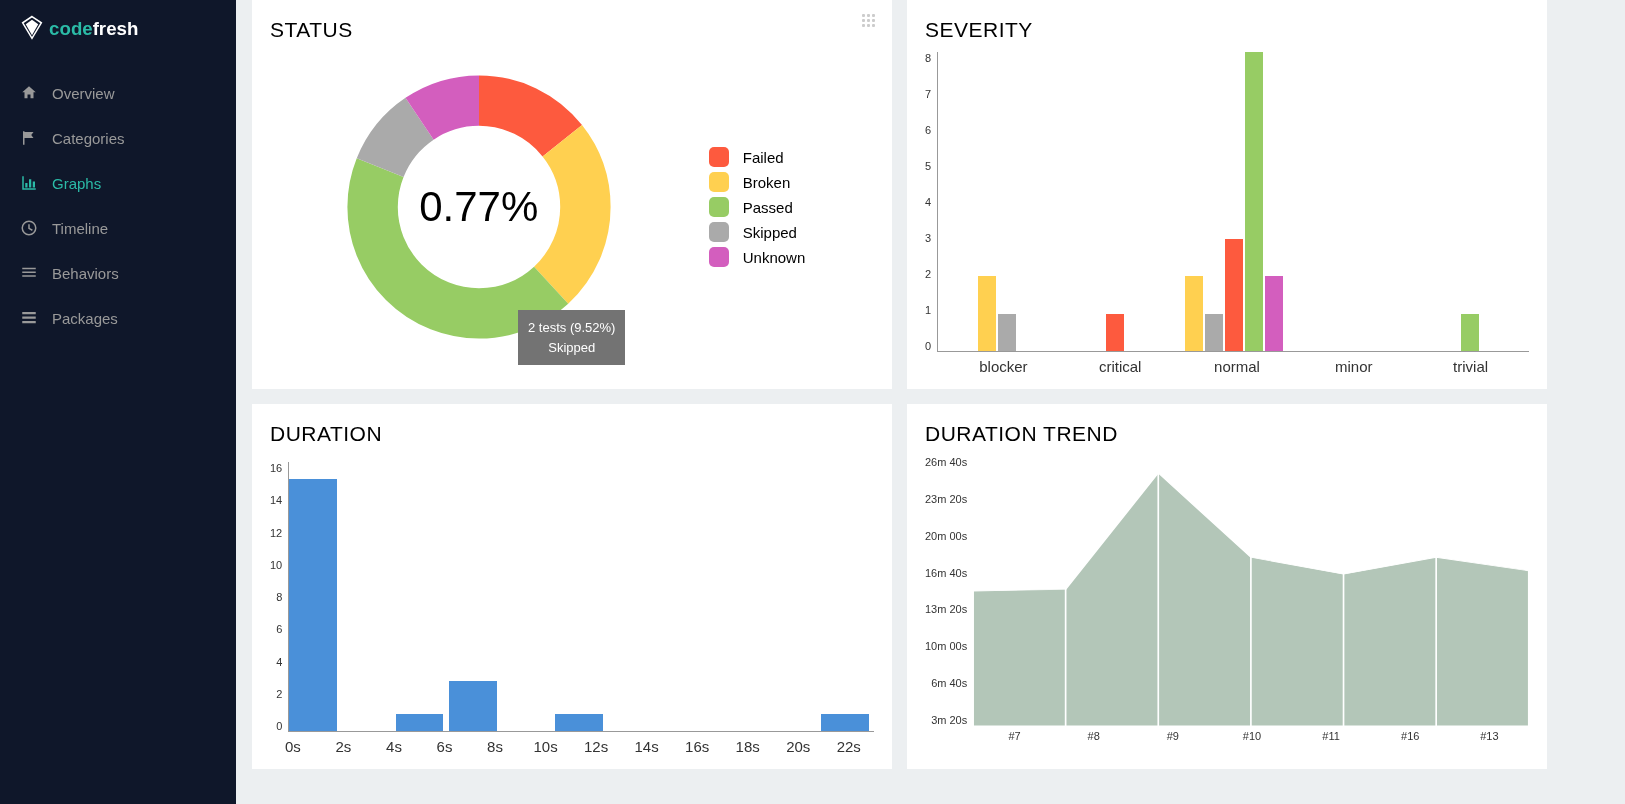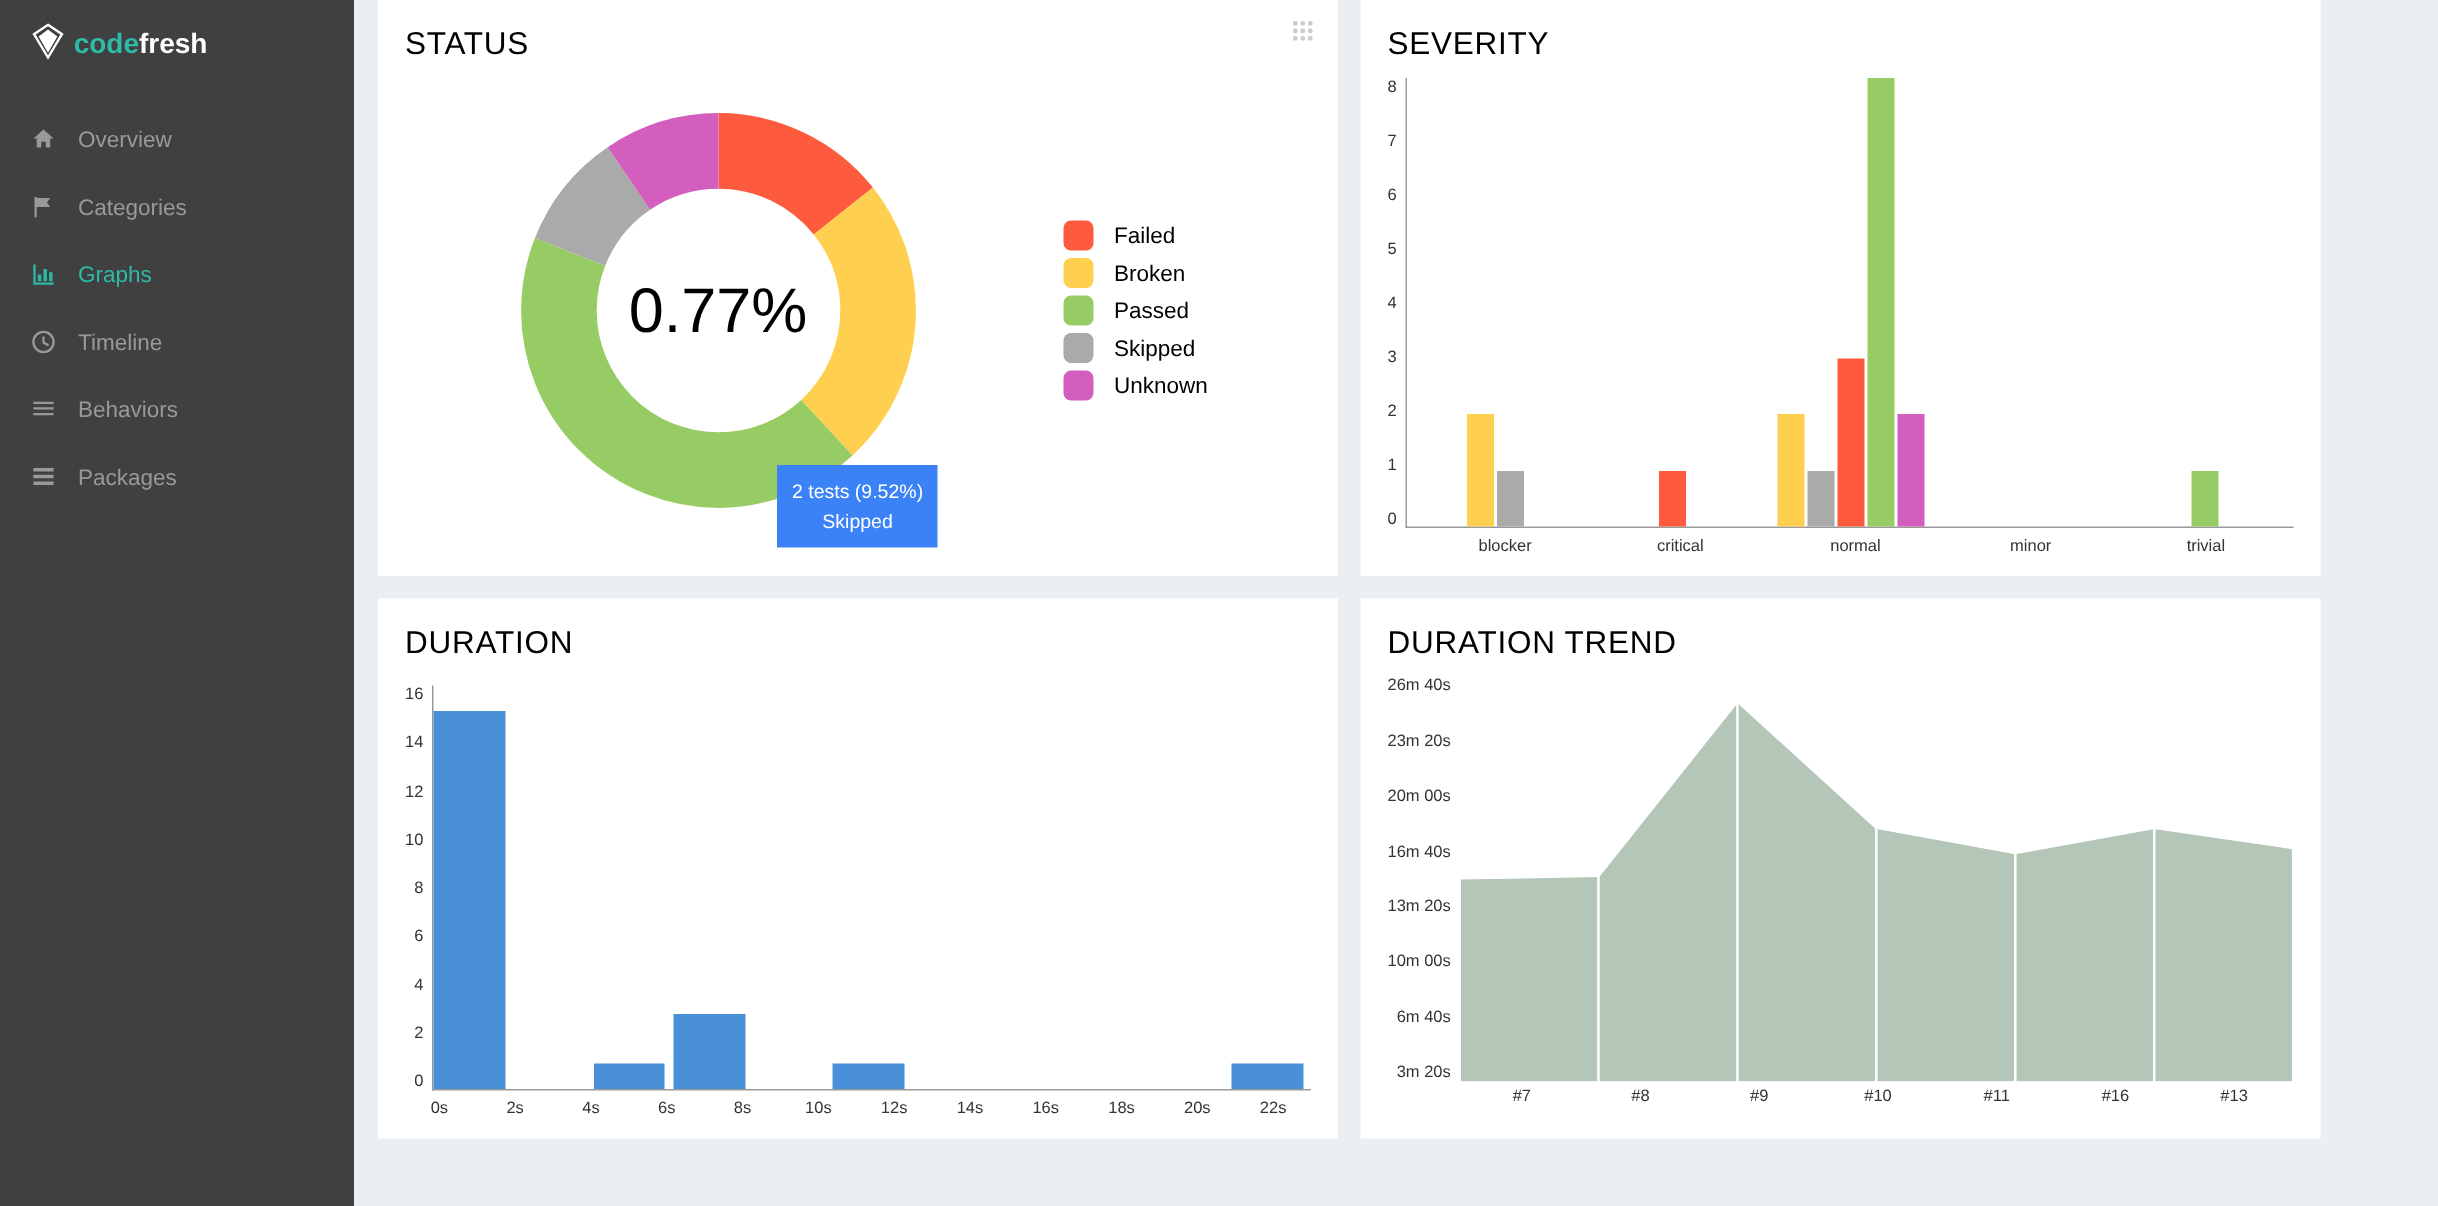--- a/index.html
+++ b/index.html
@@ -1,42 +1,42 @@
 <!DOCTYPE html>
 <html><head>
 <meta charset="utf-8">
 <style>
 * { margin:0; padding:0; box-sizing:border-box; }
 body { font-family:"Helvetica Neue",Arial,sans-serif; background:#eceff1; display:flex; height:804px; width:1625px; overflow:hidden; }
-.sidebar { width:236px; background:#404040; color:#999; display:flex; flex-direction:column; flex-shrink:0; }
+.sidebar { width:236px; background:#0f172a; color:#999; display:flex; flex-direction:column; flex-shrink:0; }
 .logo { height:57px; display:flex; align-items:center; padding:0 18px; }
 .logo svg { height:28px; }
 .nav-item { height:45px; display:flex; align-items:flex-end; padding:0 20px; cursor:pointer; color:#999; font-size:15px; }
 .nav-item.active { color:#2bbba7; }
 .nav-item .icon { width:32px; display:flex; align-items:center; }
 .nav-item .icon svg { width:18px; height:18px; fill:currentColor; }
 .main { flex:1; padding:0 16px; display:grid; grid-template-columns:640px 640px; gap:15px; align-content:start; }
 .card { background:#fff; padding:18px 18px 14px 18px; position:relative; }
 .card-title { font-size:21px; font-weight:400; letter-spacing:.5px; color:#000; margin-bottom:10px; }
 .drag { position:absolute; top:14px; right:16px; width:14px; height:14px; display:grid; grid-template-columns:repeat(3,3px); grid-template-rows:repeat(3,3px); gap:2px; cursor:move; }
 .drag span { width:3px; height:3px; background:#ccc; border-radius:1px; }
 .donut-wrap { display:flex; align-items:center; justify-content:center; position:relative; height:310px; }
 .donut { position:relative; width:280px; height:280px; }
 .donut svg { width:100%; height:100%; transform:rotate(-90deg); }
 .donut-center { position:absolute; inset:0; display:flex; align-items:center; justify-content:center; font-size:42px; font-weight:400; color:#000; }
 .legend { margin-left:90px; }
 .legend-item { display:flex; align-items:center; margin:5px 0; font-size:15px; }
 .legend-sw { width:20px; height:20px; border-radius:5px; margin-right:14px; }
-.tooltip { position:absolute; background:#3b82f6; color:#fff; padding:8px 10px; font-size:13px; text-align:center; line-height:1.5; }
+.tooltip { position:absolute; background:#737373; color:#fff; padding:8px 10px; font-size:13px; text-align:center; line-height:1.5; }
 
 .bar-chart { position:relative; height:290px; display:flex; }
 .y-axis { display:flex; flex-direction:column; justify-content:space-between; align-items:flex-end; padding-right:6px; font-size:11px; color:#333; }
 .plot { flex:1; position:relative; border-bottom:1px solid #999; }
 .bar { position:absolute; bottom:0; }
-.x-axis { display:flex; font-size:11px; color:#333; margin-top:6px; }
+.x-axis { display:flex; font-size:15px; color:#333; margin-top:6px; }
 .x-tick { text-align:center; }
 
 .area-chart { height:290px; display:flex; }
 .area-plot { flex:1; position:relative; }
 .area-y { display:flex; flex-direction:column; justify-content:space-between; align-items:flex-end; padding-right:6px; font-size:11px; color:#333; }
 .area-x { display:flex; justify-content:space-between; font-size:11px; color:#333; margin-top:4px; }
 .area-x span { text-align:center; }
 </style>
 </head>
 <body>

